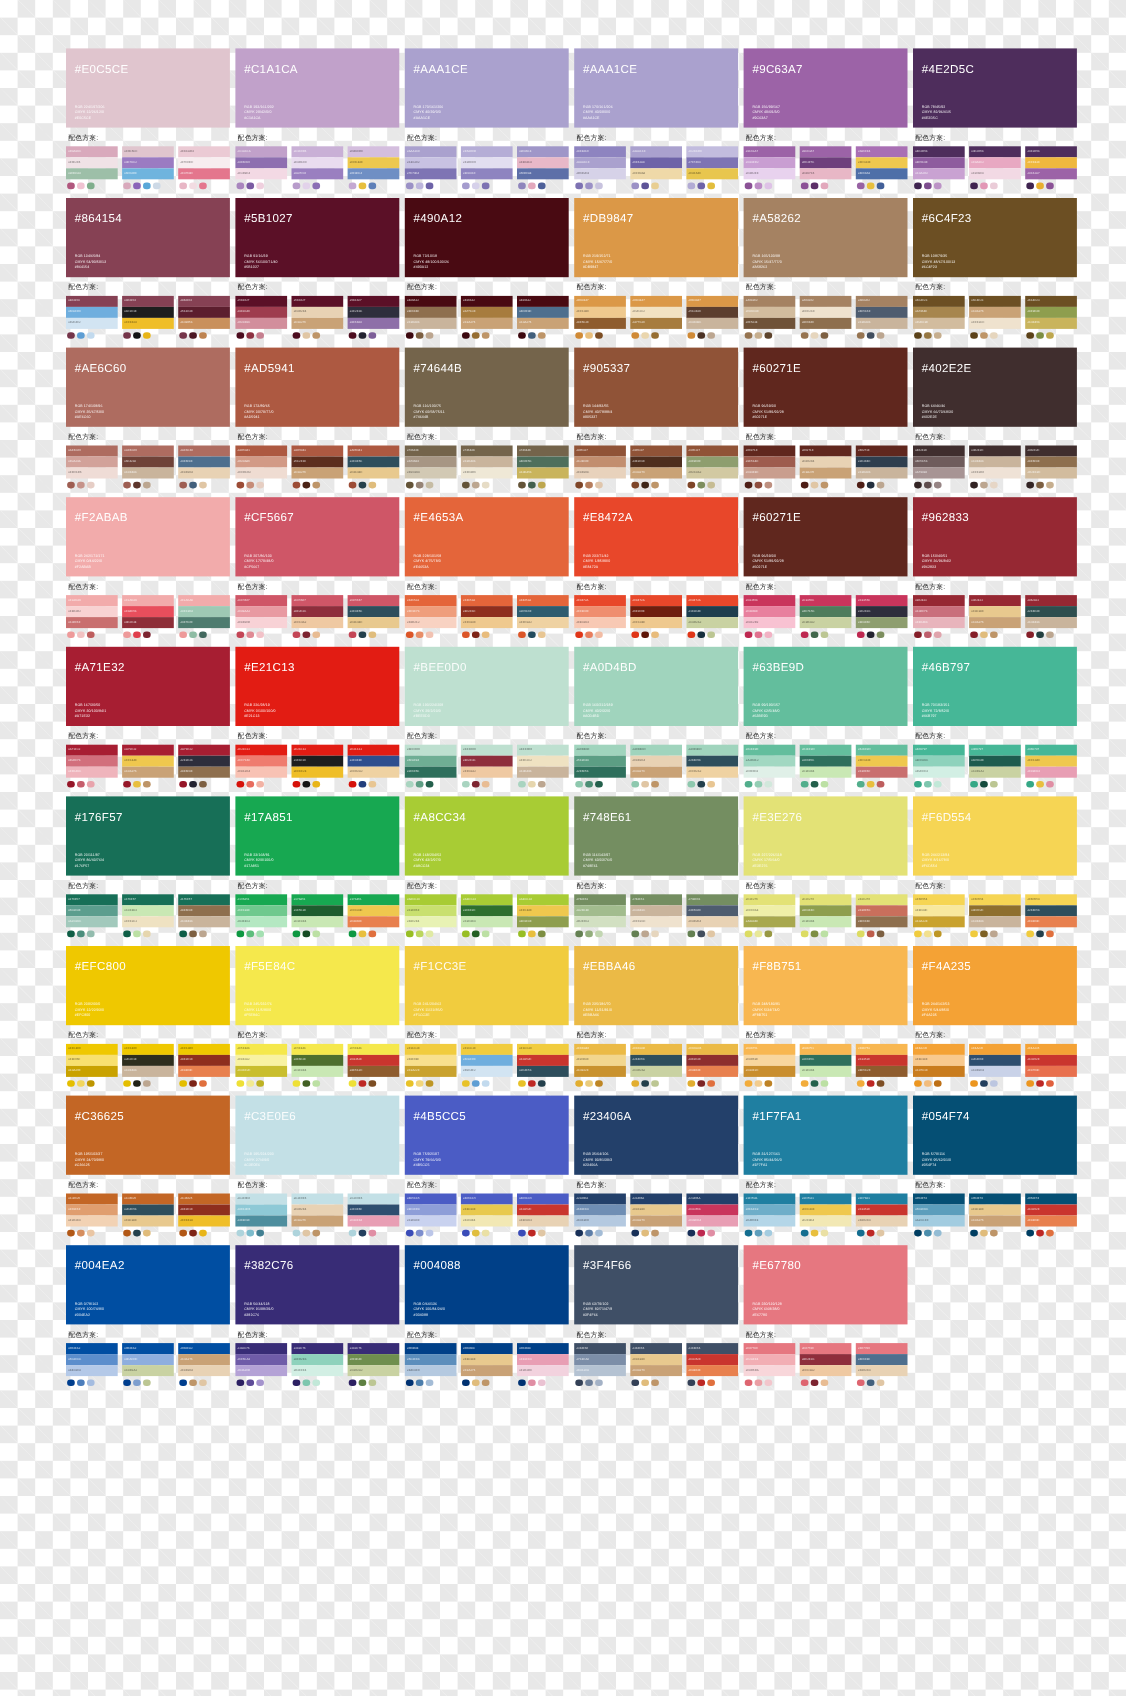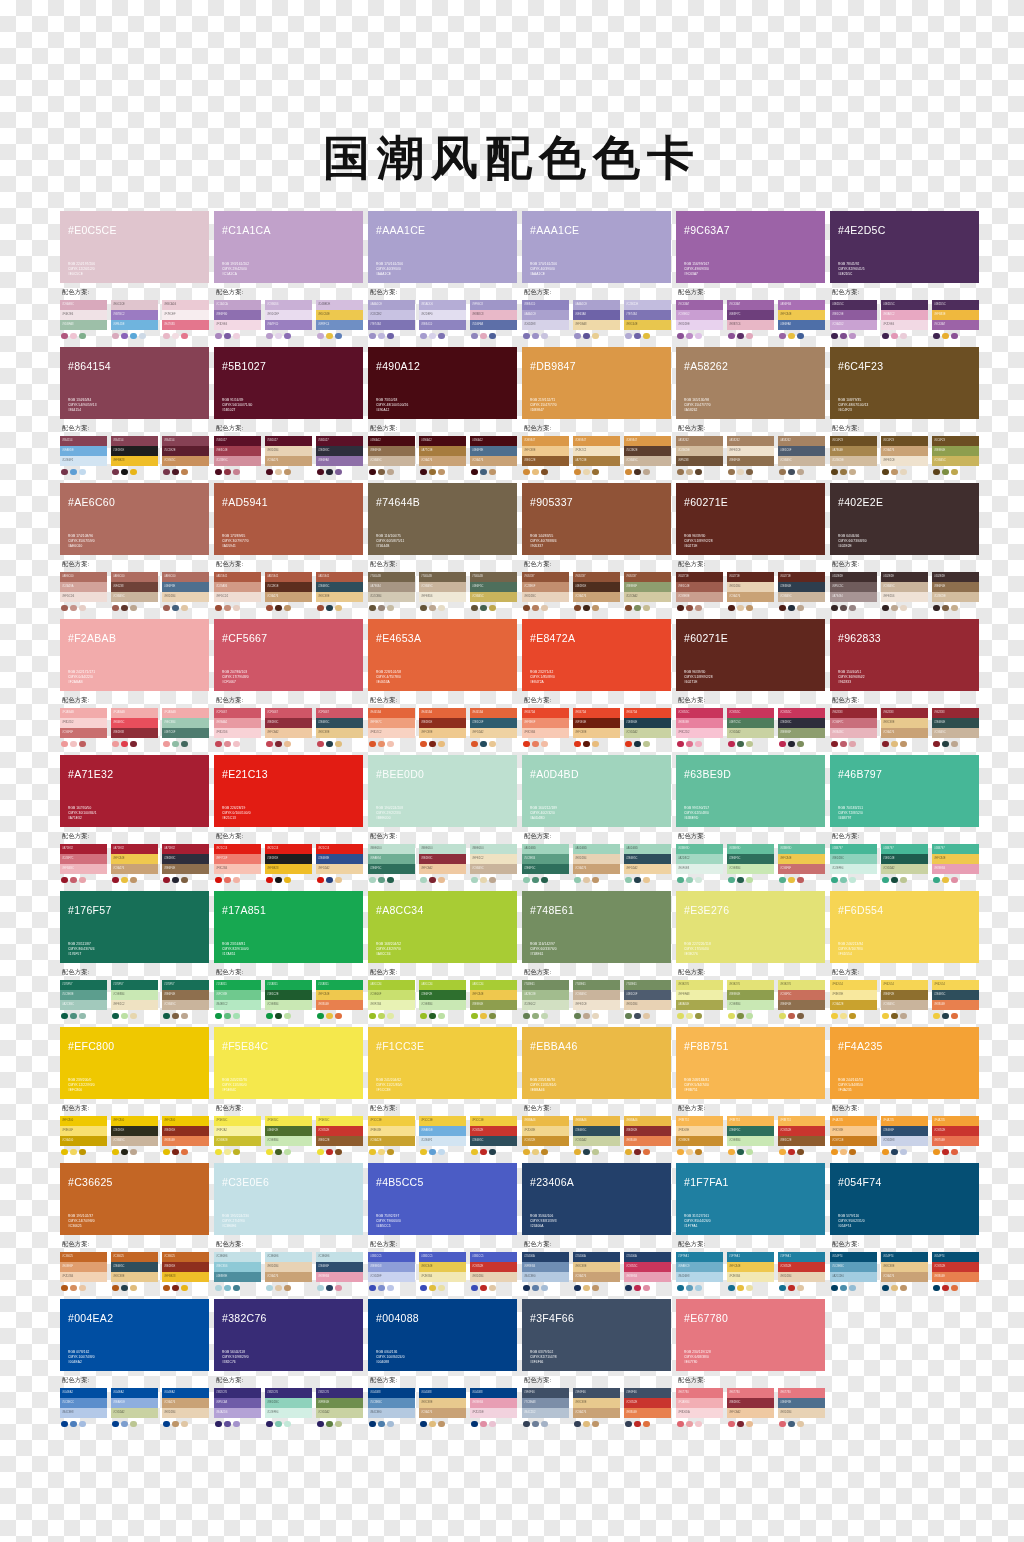--- a/index.html
+++ b/index.html
@@ -118,21 +118,20 @@
     height: 6.5px;
     border-radius: 50%;
     flex: none;
   }
 </style>
 </head>
 <body>
 
 <div id="canvas">
   <div id="sheet">
-    <h1 class="page-title">国潮风配色色卡</h1>
     <div class="grid">
         <div class="card">
           <div class="swatch light-text" style="background: rgb(224, 197, 206);">
             <div class="swatch-hex">#E0C5CE</div>
             <div class="swatch-meta">RGB  224/197/206
 CMYK  12/26/12/0
 #E0C5CE</div>
           </div>
           <div class="scheme-label">配色方案:</div>
           <div class="palettes">

